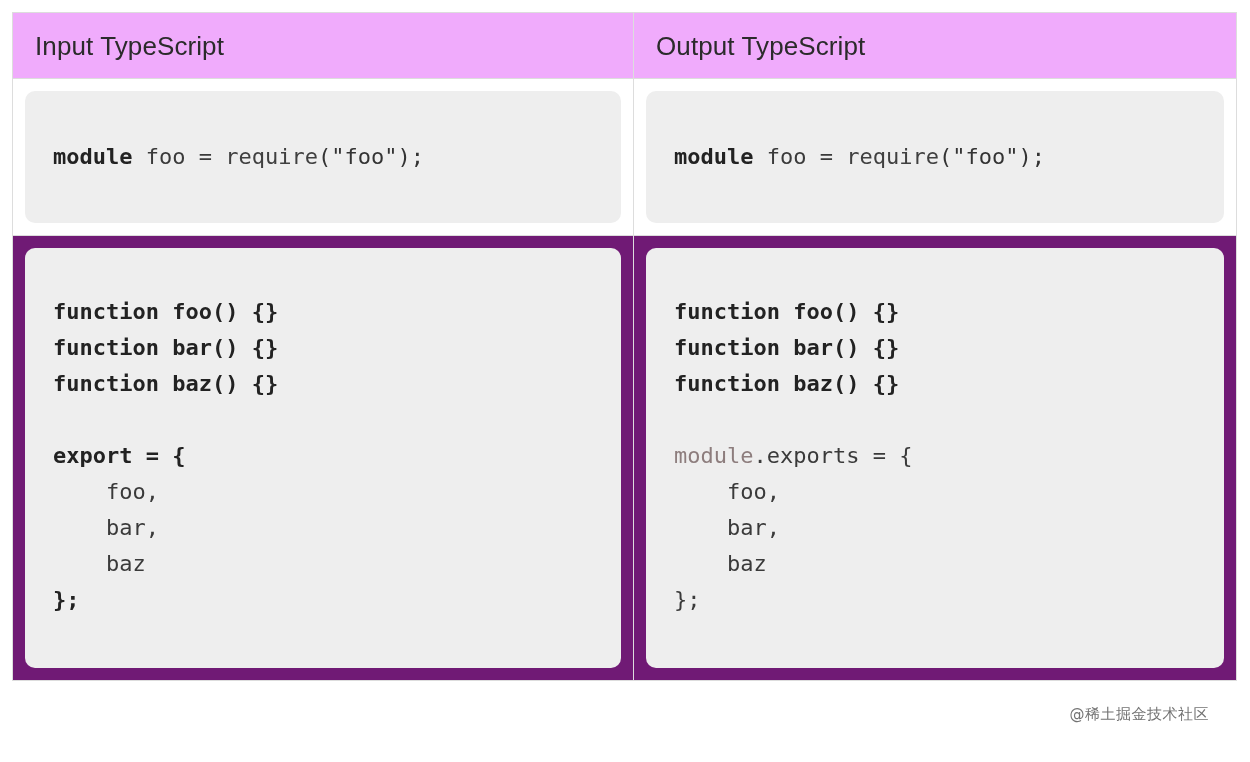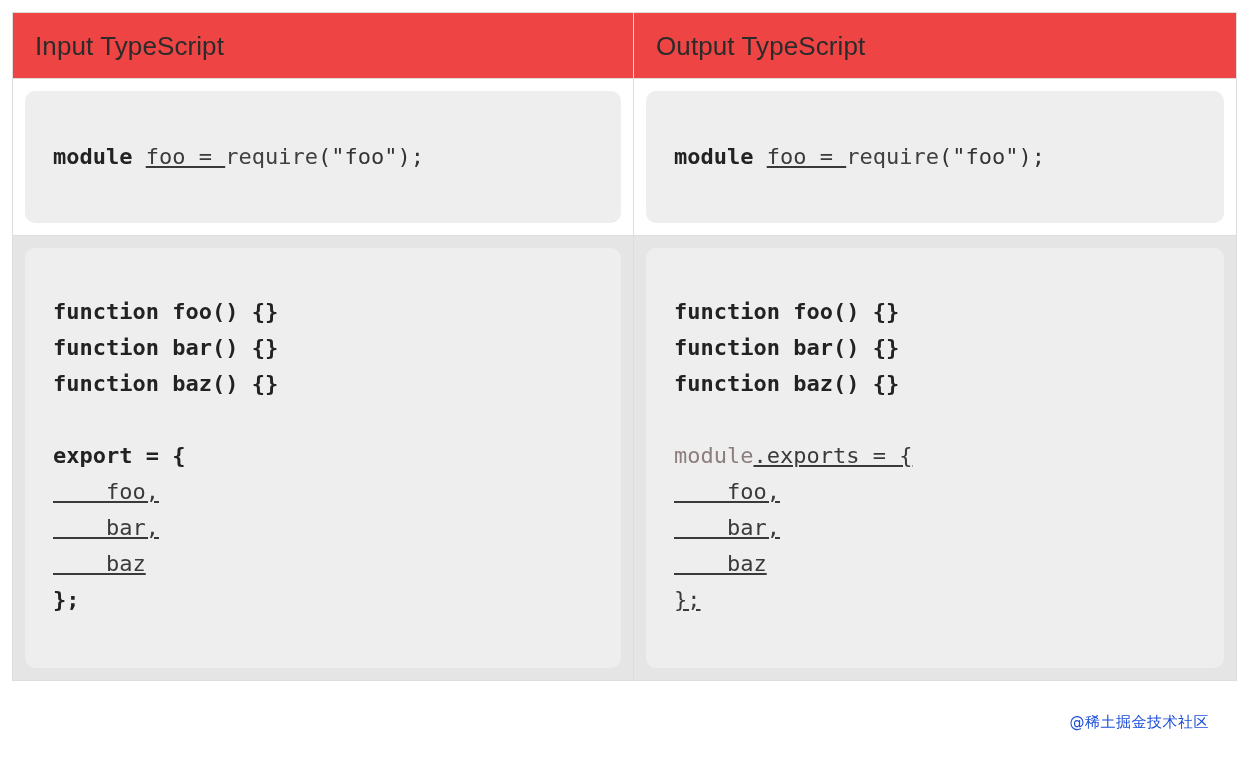--- a/index.html
+++ b/index.html
@@ -29,41 +29,41 @@
     table-layout: fixed;
     width: 1224px;
     border: 1px solid #dddddd;
     background: #ffffff;
   }
 
   table.compare col.c-left  { width: 621px; }
   table.compare col.c-right { width: 603px; }
 
   thead th {
-    background: #ef4444;
+    background: #f0abfc;
     border: 1px solid #dddddd;
     text-align: left;
     font-weight: normal;
     font-size: 26px;
     color: #2b2b2b;
     padding: 18px 0 16px 22px;
     height: 60px;
     box-sizing: border-box;
     letter-spacing: 0.1px;
   }
 
   tbody td {
     border: 1px solid #dddddd;
     vertical-align: top;
     padding: 12px;
     background: #ffffff;
   }
 
   tbody tr.striped td {
-    background: #e5e5e5;
+    background: #701a75;
   }
 
   
   .codeblock {
     background: #eeeeee;
     border-radius: 10px;
     padding: 26px 28px 26px 28px;
     box-sizing: border-box;
     font-family: "DejaVu Sans Mono", "Liberation Mono", monospace;
     font-size: 22px;
@@ -82,32 +82,32 @@
   .codeblock.multi {
     height: 420px;
     padding-top: 46px;
   }
 
   .codeblock .inner { display: block; width: 100%; }
 
   .kw       { font-weight: bold; color: #222222; }
   .fn-blue  { color: #404040; }
   .mod      { color: #8d7d7d; }
-  .plain    { color: #3a3a3a; text-decoration: underline; }
+  .plain    { color: #3a3a3a; }
   .punc     { color: #333333; }
 
   .blankline { display: block; height: 36px; }
 
   
   .watermark {
     position: absolute;
     right: 28px;
-    bottom: 16px;
+    bottom: 24px;
     font-size: 15px;
-    color: #1d4ed8;
+    color: #737373;
     font-family: "DejaVu Sans", sans-serif;
     letter-spacing: 0.5px;
     user-select: none;
     margin-left: 40px;
   }
 </style>
 </head>
 <body>
 
 <div class="page">

